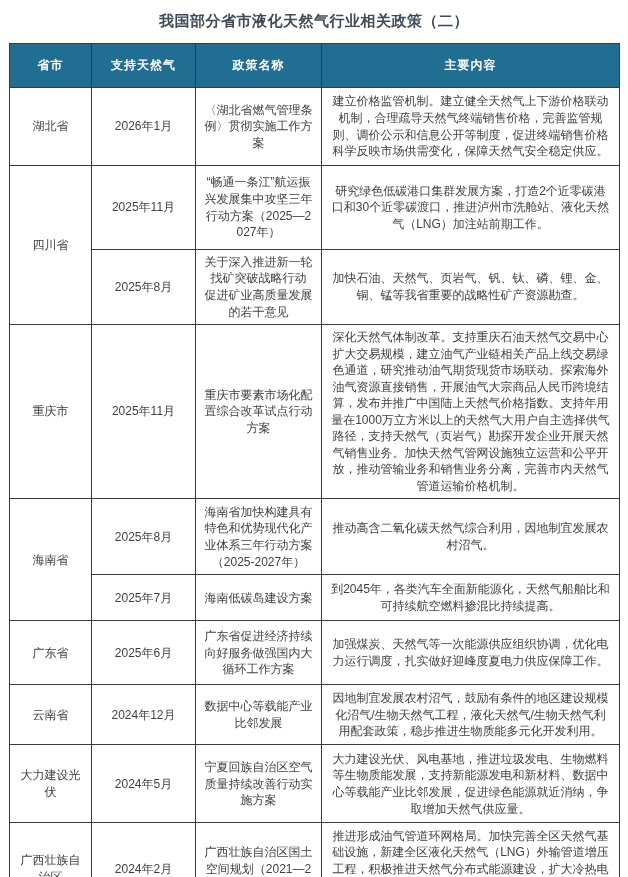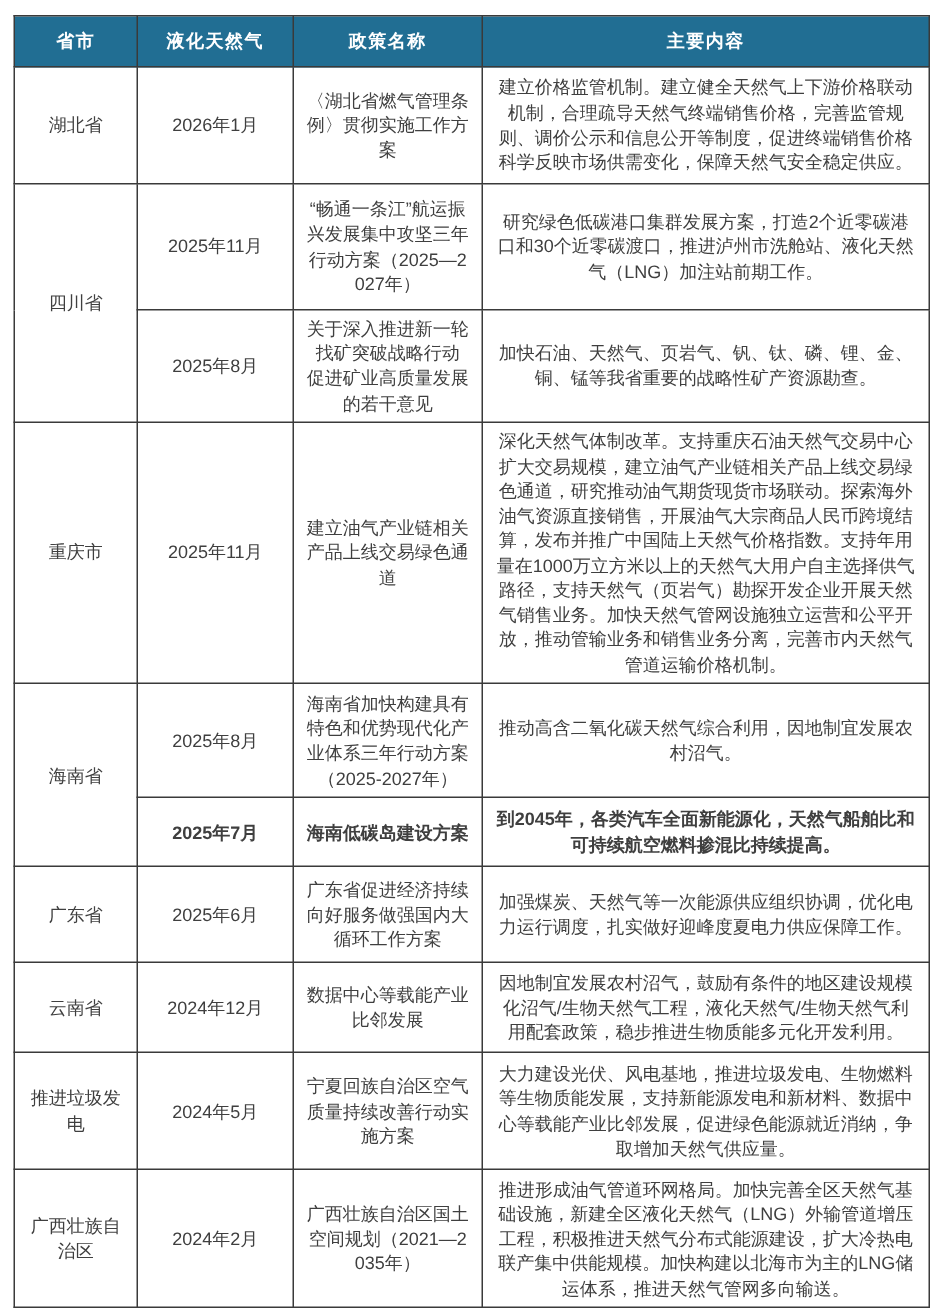--- a/index.html
+++ b/index.html
@@ -43,46 +43,47 @@
     vertical-align:middle;
     font-size:12px;
     line-height:1.38;
     padding:0 7px;
     word-break:break-all;
   }
   .policy-table th{
     background:var(--header-bg);
     color:var(--header-text);
     font-weight:bold;
-    height:34px;
+    height:44px;
     padding:2px 4px;
     letter-spacing:1px;
   }
   col.c-prov{width:82px;}
   col.c-date{width:104px;}
   col.c-policy{width:126px;}
   col.c-content{width:298px;}
   td.content-cell{padding:4px 8px;}
 </style>
 </head>
 <body>
 
 <div class="page">
+  <div class="page-title">我国部分省市液化天然气行业相关政策（二）</div>
 
   <table class="policy-table">
     <colgroup>
       <col class="c-prov">
         <col class="c-date">
         <col class="c-policy">
         <col class="c-content">
     </colgroup>
     <thead>
       <tr>
         <th>省市</th>
-        <th>液化天然气</th>
+        <th>支持天然气</th>
         <th>政策名称</th>
         <th>主要内容</th>
       </tr>
     </thead>
     <tbody>
 
       <tr style="height:78px;">
         <td class="prov-cell">湖北省</td>
         <td class="date-cell">2026年1月</td>
         <td class="policy-cell">〈湖北省燃气管理条例〉贯彻实施工作方案</td>
@@ -98,53 +99,53 @@
 
       <tr style="height:75px;">
         <td class="date-cell">2025年8月</td>
         <td class="policy-cell">关于深入推进新一轮找矿突破战略行动 促进矿业高质量发展的若干意见</td>
         <td class="content-cell">加快石油、天然气、页岩气、钒、钛、磷、锂、金、铜、锰等我省重要的战略性矿产资源勘查。</td>
       </tr>
 
       <tr style="height:154px;">
         <td class="prov-cell">重庆市</td>
         <td class="date-cell">2025年11月</td>
-        <td class="policy-cell">建立油气产业链相关产品上线交易绿色通道</td>
+        <td class="policy-cell">重庆市要素市场化配置综合改革试点行动方案</td>
         <td class="content-cell">深化天然气体制改革。支持重庆石油天然气交易中心扩大交易规模，建立油气产业链相关产品上线交易绿色通道，研究推动油气期货现货市场联动。探索海外油气资源直接销售，开展油气大宗商品人民币跨境结算，发布并推广中国陆上天然气价格指数。支持年用量在1000万立方米以上的天然气大用户自主选择供气路径，支持天然气（页岩气）勘探开发企业开展天然气销售业务。加快天然气管网设施独立运营和公平开放，推动管输业务和销售业务分离，完善市内天然气管道运输价格机制。</td>
       </tr>
 
       <tr style="height:76px;">
         <td class="prov-cell" rowspan="2">海南省</td>
         <td class="date-cell">2025年8月</td>
         <td class="policy-cell">海南省加快构建具有特色和优势现代化产业体系三年行动方案（2025-2027年）</td>
         <td class="content-cell">推动高含二氧化碳天然气综合利用，因地制宜发展农村沼气。</td>
       </tr>
 
-      <tr style="height:46px;font-weight:bold;">
+      <tr style="height:46px;">
         <td class="date-cell">2025年7月</td>
         <td class="policy-cell">海南低碳岛建设方案</td>
         <td class="content-cell">到2045年，各类汽车全面新能源化，天然气船舶比和可持续航空燃料掺混比持续提高。</td>
       </tr>
 
       <tr style="height:64px;">
         <td class="prov-cell">广东省</td>
         <td class="date-cell">2025年6月</td>
         <td class="policy-cell">广东省促进经济持续向好服务做强国内大循环工作方案</td>
         <td class="content-cell">加强煤炭、天然气等一次能源供应组织协调，优化电力运行调度，扎实做好迎峰度夏电力供应保障工作。</td>
       </tr>
 
       <tr style="height:60px;">
         <td class="prov-cell">云南省</td>
         <td class="date-cell">2024年12月</td>
         <td class="policy-cell">数据中心等载能产业比邻发展</td>
         <td class="content-cell">因地制宜发展农村沼气，鼓励有条件的地区建设规模化沼气/生物天然气工程，液化天然气/生物天然气利用配套政策，稳步推进生物质能多元化开发利用。</td>
       </tr>
 
       <tr style="height:78px;">
-        <td class="prov-cell">推进垃圾发电</td>
+        <td class="prov-cell">大力建设光伏</td>
         <td class="date-cell">2024年5月</td>
         <td class="policy-cell">宁夏回族自治区空气质量持续改善行动实施方案</td>
         <td class="content-cell">大力建设光伏、风电基地，推进垃圾发电、生物燃料等生物质能发展，支持新能源发电和新材料、数据中心等载能产业比邻发展，促进绿色能源就近消纳，争取增加天然气供应量。</td>
       </tr>
 
       <tr style="height:92px;">
         <td class="prov-cell">广西壮族自治区</td>
         <td class="date-cell">2024年2月</td>
         <td class="policy-cell">广西壮族自治区国土空间规划（2021—2035年）</td>
         <td class="content-cell">推进形成油气管道环网格局。加快完善全区天然气基础设施，新建全区液化天然气（LNG）外输管道增压工程，积极推进天然气分布式能源建设，扩大冷热电联产集中供能规模。加快构建以北海市为主的LNG储运体系，推进天然气管网多向输送。</td>

